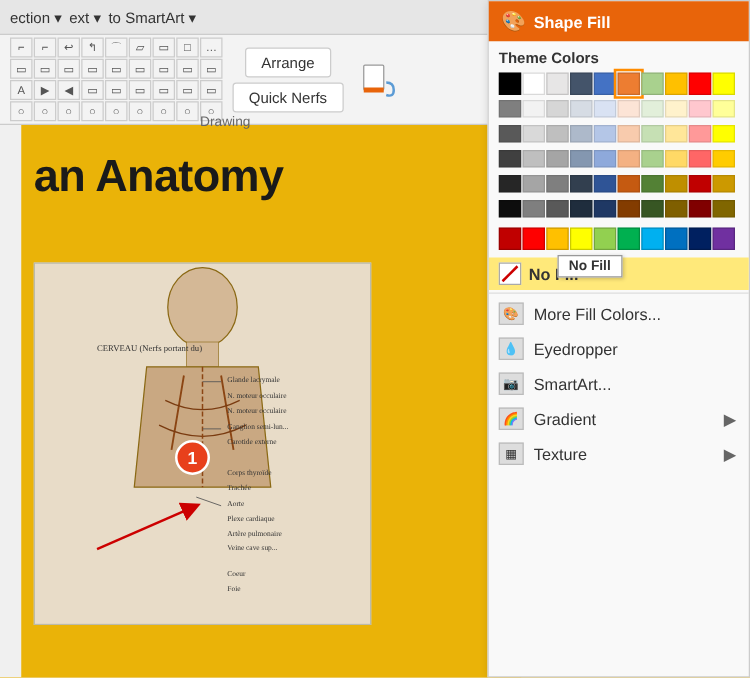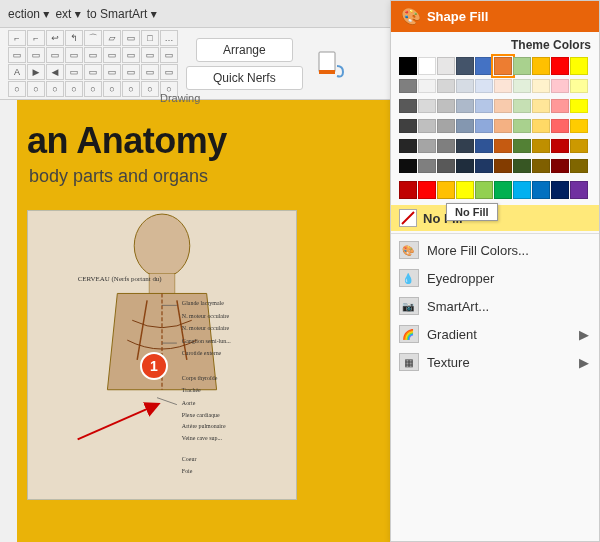--- a/index.html
+++ b/index.html
@@ -44,21 +44,21 @@
     .ribbon-right {
       display: flex;
       flex-direction: column;
       align-items: center;
       gap: 4px;
     }
     .ribbon-btn {
       background: #fff;
       border: 1px solid #ccc;
       border-radius: 3px;
-      padding: 4px 26px;
+      padding: 4px 12px;
       font-size: 12px;
       cursor: pointer;
       color: #333;
     }
 
     
     .slide-area {
       position: absolute;
       top: 100px; left: 17px;
       width: 400px;
@@ -135,21 +135,20 @@
       display: flex;
       align-items: center;
       gap: 6px;
     }
 
     .section-label {
       font-size: 12px;
       font-weight: bold;
       color: #333;
       padding: 6px 8px 3px 8px;
-      text-align: right;
     }
 
     
     .color-grid {
       display: grid;
       grid-template-columns: repeat(10, 18px);
       gap: 1px;
       padding: 2px 8px 4px 8px;
     }
     .color-cell {
@@ -340,21 +339,20 @@
       <rect x="4" y="22" width="16" height="4" fill="#e8640a"></rect>
       <path d="M22 18 Q28 18 28 24 Q28 30 22 28" stroke="#5b9bd5" fill="none" stroke-width="2"></path>
     </svg>
   </div>
 </div>
 
 <div style="position:absolute; top:92px; left:160px; font-size:11px; color:#666; z-index:1;">Drawing</div>
 
 <div class="slide-area">
   <div class="slide-title">an Anatomy</div>
-  <div class="slide-subtitle">body parts and organs</div>
 
   <div class="anatomy-image">
     <svg class="anatomy-svg" viewBox="0 0 270 290" xmlns="http://www.w3.org/2000/svg">
 
       <rect width="270" height="290" fill="#e8dcc8"></rect>
 
       <ellipse cx="135" cy="35" rx="28" ry="32" fill="#d4b896" stroke="#8b6914" stroke-width="1"></ellipse>
 
       <rect x="122" y="63" width="26" height="20" fill="#d4b896" stroke="#8b6914" stroke-width="0.5"></rect>
 

